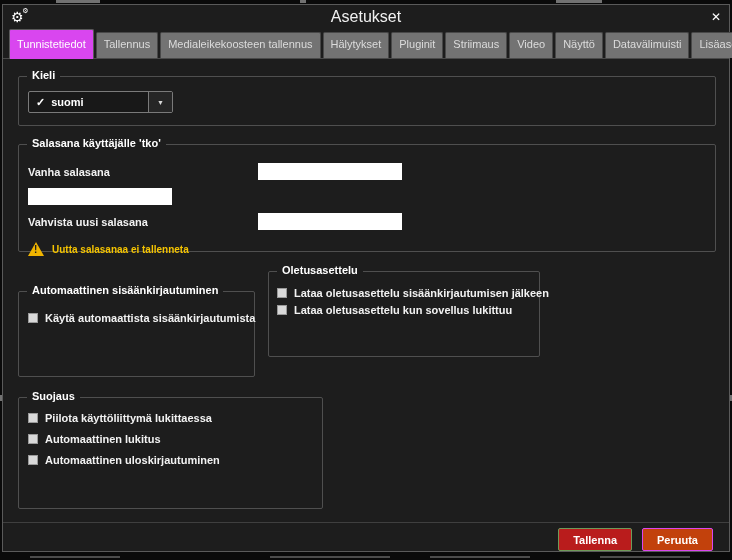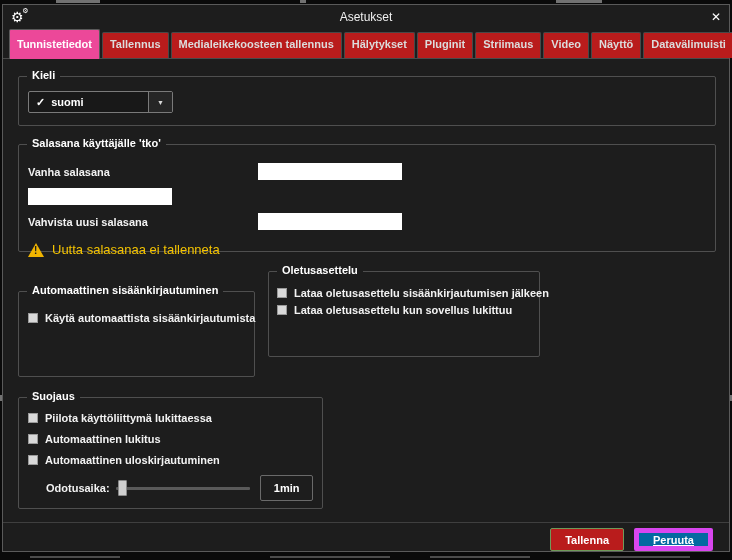--- a/index.html
+++ b/index.html
@@ -22,40 +22,40 @@
 
   
   .titlebar {
     height:24px; display:flex; align-items:center;
     padding:0 8px; position:relative; flex:0 0 auto;
   }
   .gear { font-size:14px; color:#ffffff; line-height:1; position:relative; }
   .gear .gear-small { position:absolute; font-size:7px; top:-3px; right:-5px; }
   .title {
     position:absolute; left:0; right:0; text-align:center;
-    font-size:12px; color:#f0f0f0;
+    font-size:16px; color:#f0f0f0;
   }
   .close {
     margin-left:auto; font-size:12px; color:#ffffff; cursor:default;
     line-height:1; z-index:2;
   }
 
   
   .tabbar {
     display:flex; align-items:flex-end; height:30px; flex:0 0 auto;
     border-bottom:1px solid #4a4a4a; padding-left:6px;
   }
   .tab {
-    background:#b91c1c; border:1px solid #484848; border-bottom:none;
+    background:#737373; border:1px solid #484848; border-bottom:none;
     color:#dcdcdc; font-size:11px; padding:5px 7px 6px 7px; margin-right:2px;
-    height:26px; white-space:nowrap; border-radius:2px 2px 0 0;font-weight:bold;
+    height:26px; white-space:nowrap; border-radius:2px 2px 0 0;
   }
   .tab.active {
-    background:#ec4899; border-color:#5a5a5a; color:#ffffff;
-    font-weight:700; height:30px; padding-top:8px; margin-bottom:-1px;
+    background:#d946ef; border-color:#5a5a5a; color:#ffffff;
+    font-weight:400; height:30px; padding-top:8px; margin-bottom:-1px;
   }
 
   
   .groupbox {
     position:relative; border:1px solid #4f4f4f; border-radius:2px;
     margin-left:15px;
   }
   .legend {
     position:absolute; top:-8px; left:8px; background:#1d1d1d;
     padding:0 5px; font-size:11px; font-weight:700; color:#ffffff;
@@ -92,21 +92,21 @@
   .warn-row { display:flex; align-items:center; gap:8px; margin-top:12px; }
   .warn-tri {
     width:0; height:0; position:relative;
     border-left:8px solid transparent; border-right:8px solid transparent;
     border-bottom:14px solid #f0b400;
   }
   .warn-tri::after {
     content:"!"; position:absolute; left:-2px; top:2px;
     font-size:10px; font-weight:700; color:#1d1d1d;
   }
-  .warn-text { font-size:13px; font-weight:400; color:#f5c400; }
+  .warn-text { font-size:10px; font-weight:700; color:#f5c400; }
 
   .two-col { display:flex; margin-top:19px; }
   .auto-box { width:237px; height:86px; padding:20px 9px 0 9px; }
   .layout-box { width:272px; height:86px; margin-left:13px; padding:15px 8px 0 8px; }
   .layout-dd { width:255px; margin-bottom:7px; }
 
   .chk-row { display:flex; align-items:center; gap:7px; margin-bottom:5px; }
   .chk {
     width:10px; height:10px; background:#d9d9d9; border:1px solid #9a9a9a;
     flex:0 0 auto;
@@ -134,21 +134,21 @@
   .footer {
     display:flex; justify-content:flex-end; gap:10px;
     padding:5px 16px 0 0;
   }
   .btn {
     height:23px; padding:0 14px; font-size:11px; font-weight:700;
     display:flex; align-items:center; justify-content:center;
     border-radius:2px; color:#ffffff;
   }
   .btn-save { background:#b91c1c; border:1px solid #6f9a5a; }
-  .btn-cancel { background:#0369a1; border:5px solid #d946ef;text-decoration:underline; }
+  .btn-cancel { background:#c2410c; border:1px solid #d946ef; }
 </style>
 </head>
 <body>
 
 <div class="artifact" style="left:56px;top:0;width:44px;height:3px;"></div>
 <div class="artifact" style="left:300px;top:0;width:6px;height:3px;"></div>
 <div class="artifact" style="left:556px;top:0;width:46px;height:3px;"></div>
 <div class="artifact" style="left:0;top:395px;width:3px;height:6px;"></div>
 <div class="artifact" style="left:729px;top:395px;width:3px;height:6px;"></div>
 <div class="artifact" style="left:30px;top:556px;width:90px;height:2px;opacity:.35;"></div>
@@ -238,28 +238,20 @@
       <span class="chk-label">Piilota käyttöliittymä lukittaessa</span>
     </div>
     <div class="chk-row">
       <span class="chk"></span>
       <span class="chk-label">Automaattinen lukitus</span>
     </div>
     <div class="chk-row">
       <span class="chk"></span>
       <span class="chk-label">Automaattinen uloskirjautuminen</span>
     </div>
-    <div class="delay-row">
-      <span class="delay-label">Odotusaika:</span>
-      <span class="slider">
-        <span class="slider-track"></span>
-        <span class="slider-thumb"></span>
-      </span>
-      <span class="delay-value">1min</span>
-    </div>
   </div>
 
   <div class="footer-sep"></div>
   <div class="footer">
     <div class="btn btn-save">Tallenna</div>
     <div class="btn btn-cancel">Peruuta</div>
   </div>
 
 </div>
 

